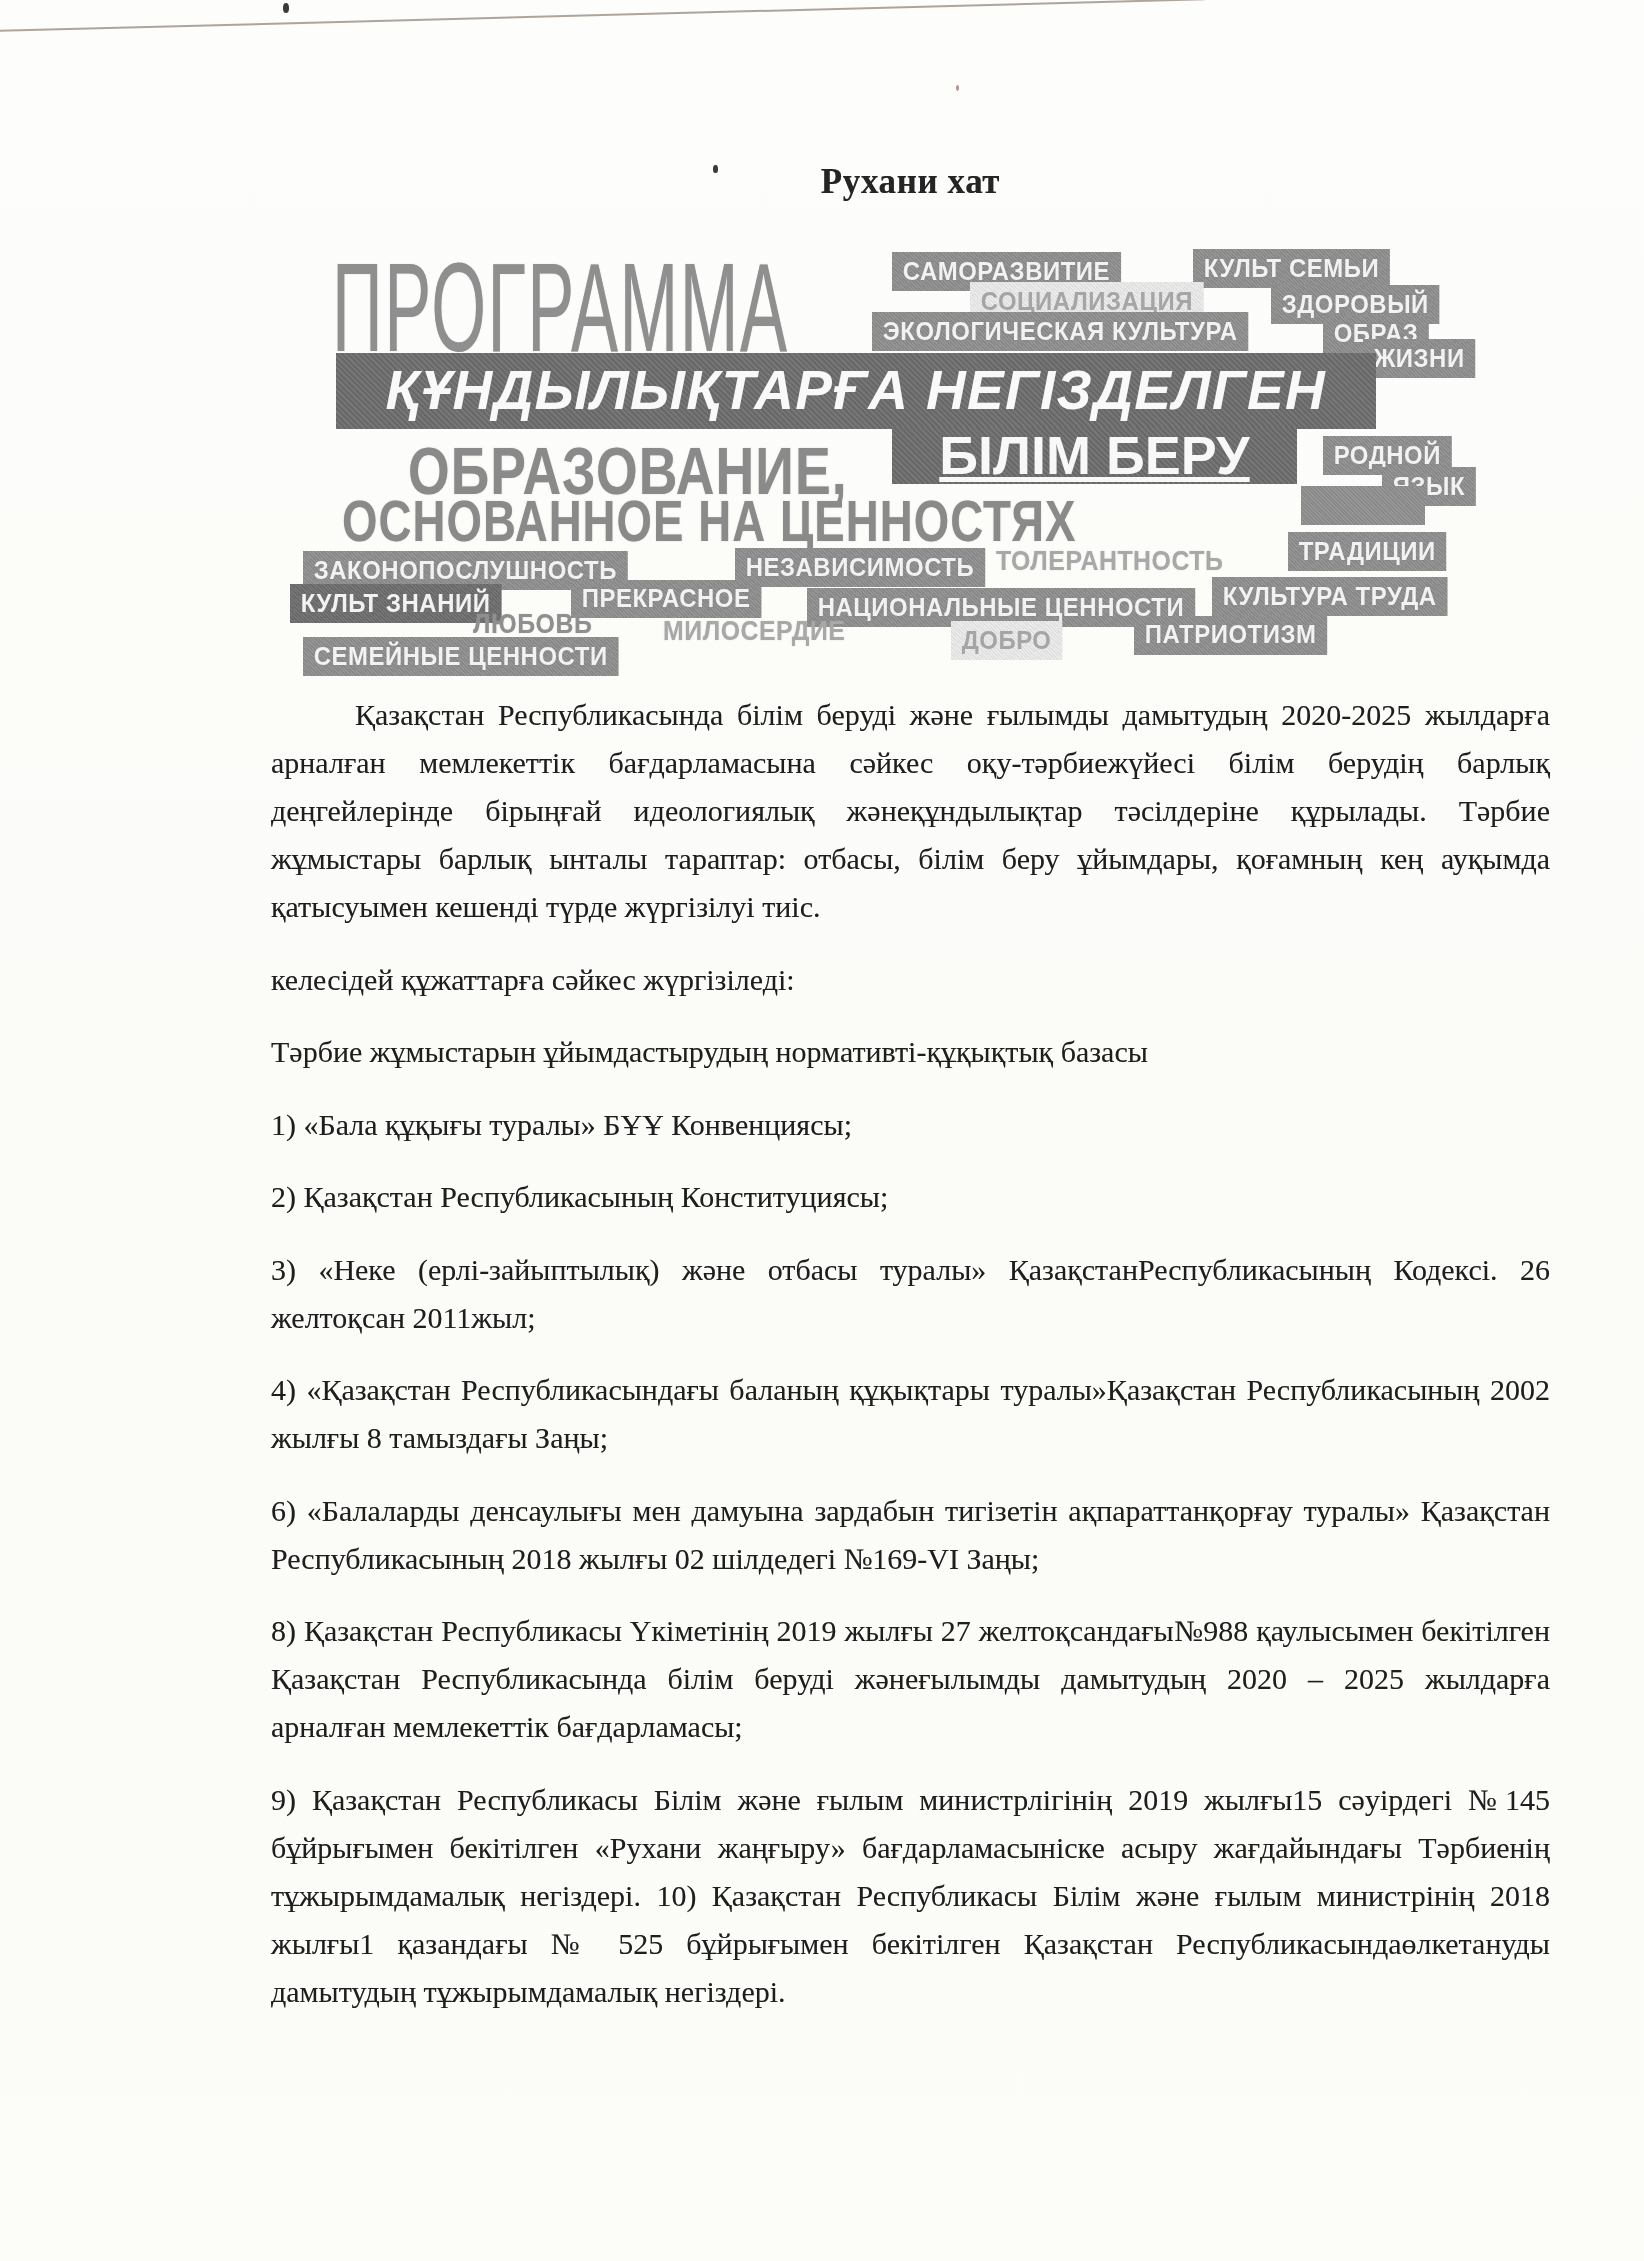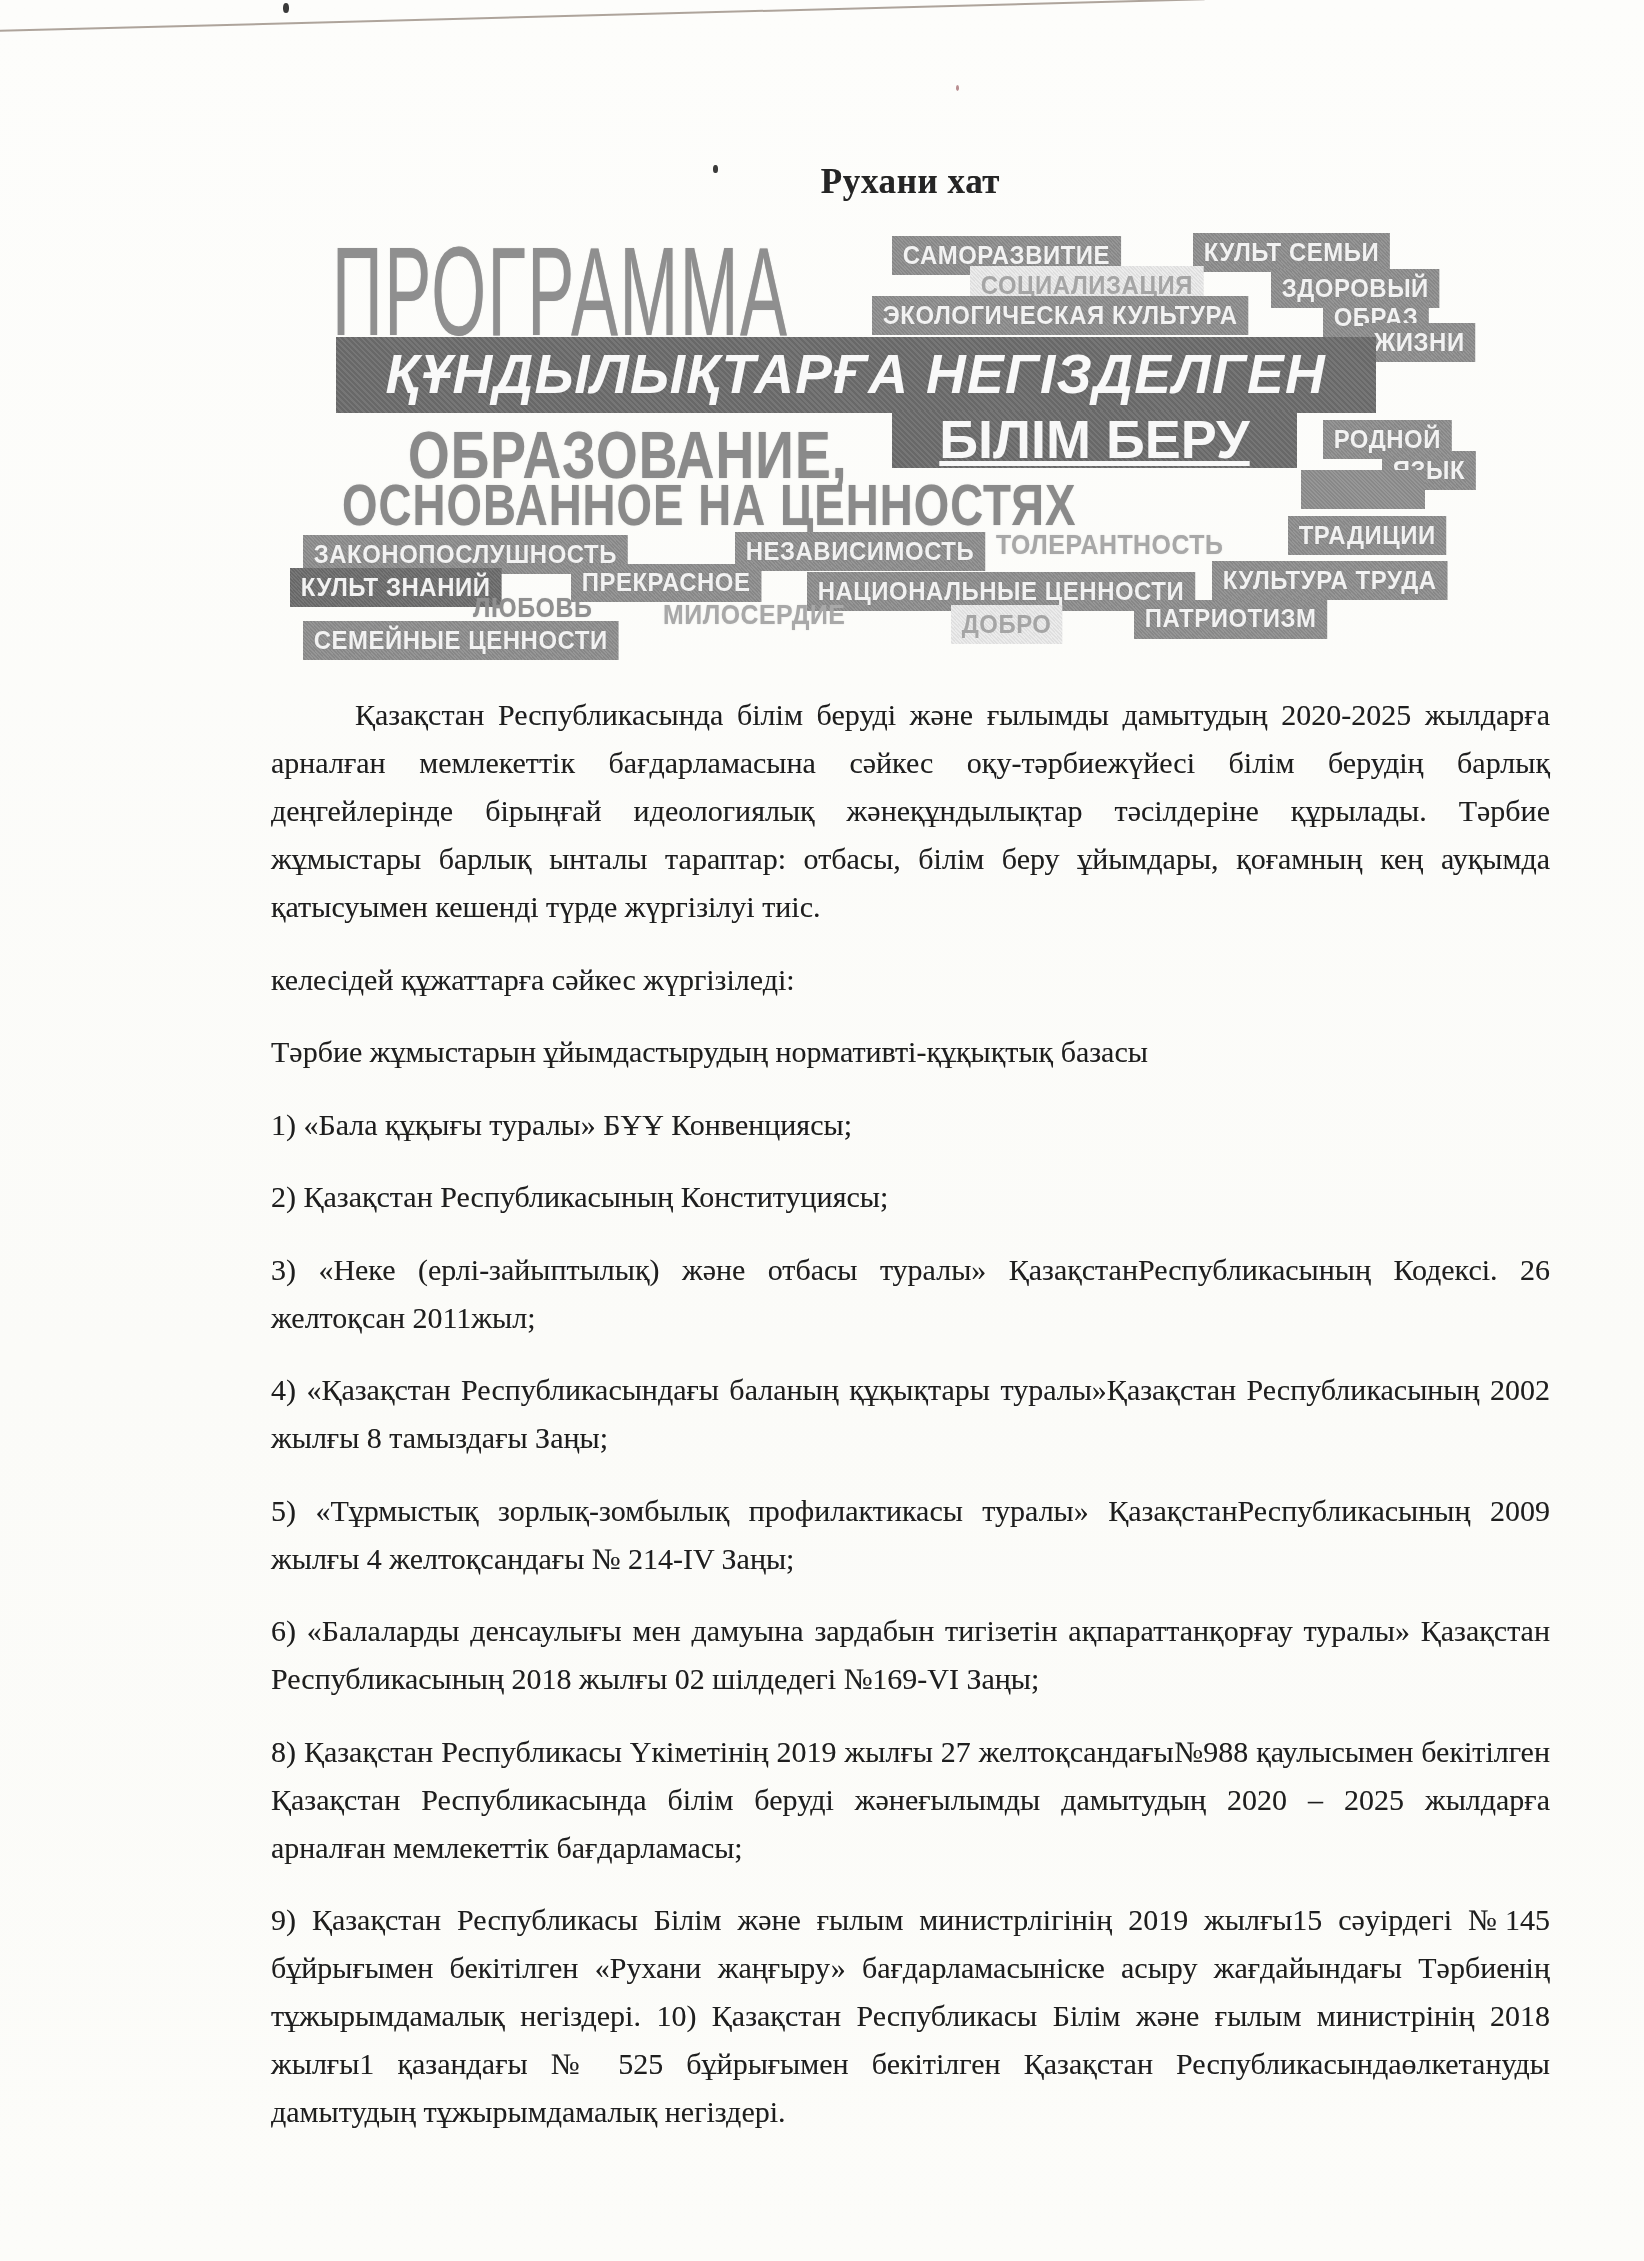--- a/index.html
+++ b/index.html
@@ -41,21 +41,21 @@
     font-size: 35px;
     font-weight: 700;
     letter-spacing: 0.6px;
     color: #252525;
     text-shadow: 0 0 0.6px rgba(40,40,40,.45);
   }
 
   
   .cloud {
     position: absolute;
-    left: 277px; top: 224px;
+    left: 277px; top: 240px;
     width: 1308px; height: 451px;
     filter: contrast(.98);
   }
   .cw {
     position: absolute;
     font-family: "Liberation Sans", sans-serif;
     font-weight: 700;
     white-space: nowrap;
     line-height: 1.05;
     transform-origin: left top;
@@ -217,21 +217,20 @@
     <p class="para">Тәрбие жұмыстарын ұйымдастырудың нормативті-құқықтық базасы</p>
 
     <p class="doc-item">1) «Бала құқығы туралы» БҰҰ Конвенциясы;</p>
 
     <p class="doc-item">2) Қазақстан Республикасының Конституциясы;</p>
 
     <p class="doc-item">3) «Неке (ерлі-зайыптылық) және отбасы туралы» ҚазақстанРеспубликасының Кодексі. 26 желтоқсан 2011жыл;</p>
 
     <p class="doc-item">4) «Қазақстан Республикасындағы баланың құқықтары туралы»Қазақстан Республикасының 2002 жылғы 8 тамыздағы Заңы;</p>
 
-    <p class="doc-item">5) «Тұрмыстық зорлық-зомбылық профилактикасы туралы» ҚазақстанРеспубликасының 2009 жылғы 4 желтоқсандағы № 214-IV Заңы;</p>
 
     <p class="doc-item">6) «Балаларды денсаулығы мен дамуына зардабын тигізетін ақпараттанқорғау туралы» Қазақстан Республикасының 2018 жылғы 02 шілдедегі №169-VI Заңы;</p>
 
 
     <p class="doc-item">8) Қазақстан Республикасы Үкіметінің 2019 жылғы 27 желтоқсандағы№988 қаулысымен бекітілген Қазақстан Республикасында білім беруді жәнеғылымды дамытудың 2020 – 2025 жылдарға арналған мемлекеттік бағдарламасы;</p>
 
     <p class="doc-item">9) Қазақстан Республикасы Білім және ғылым министрлігінің 2019 жылғы15 сәуірдегі №145 бұйрығымен бекітілген «Рухани жаңғыру» бағдарламасыніске асыру жағдайындағы Тәрбиенің тұжырымдамалық негіздері. 10) Қазақстан Республикасы Білім және ғылым министрінің 2018 жылғы1 қазандағы № 525 бұйрығымен бекітілген Қазақстан Республикасындаөлкетануды дамытудың тұжырымдамалық негіздері.</p>
 
   </div>
 

